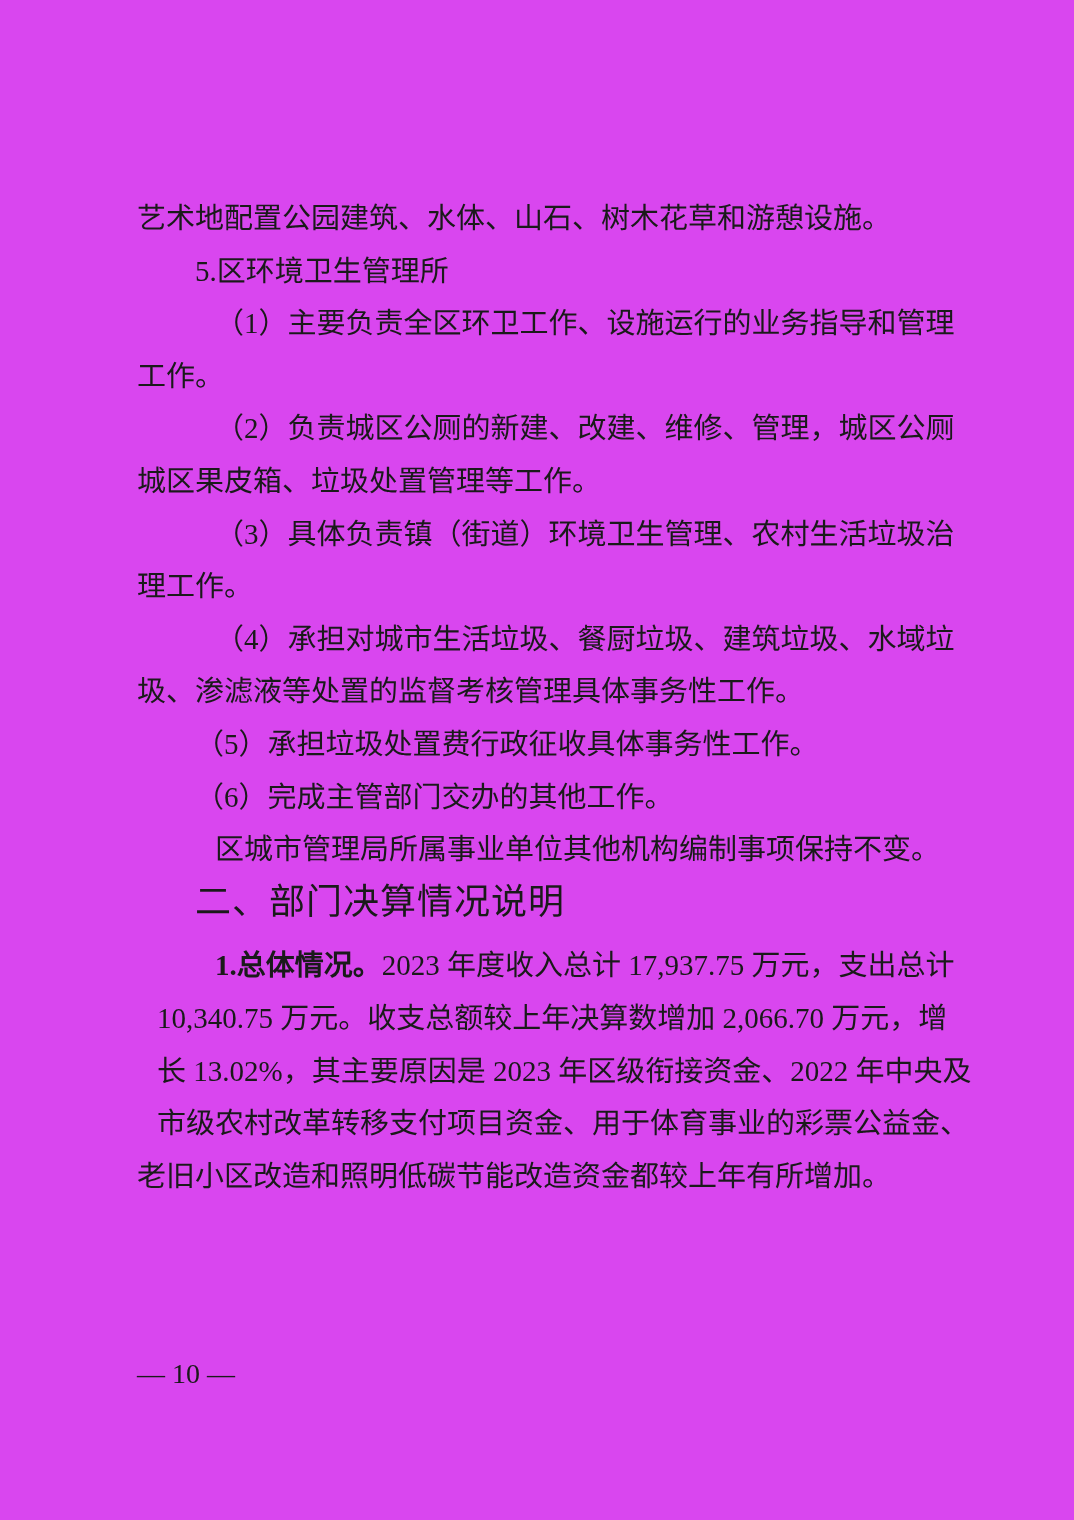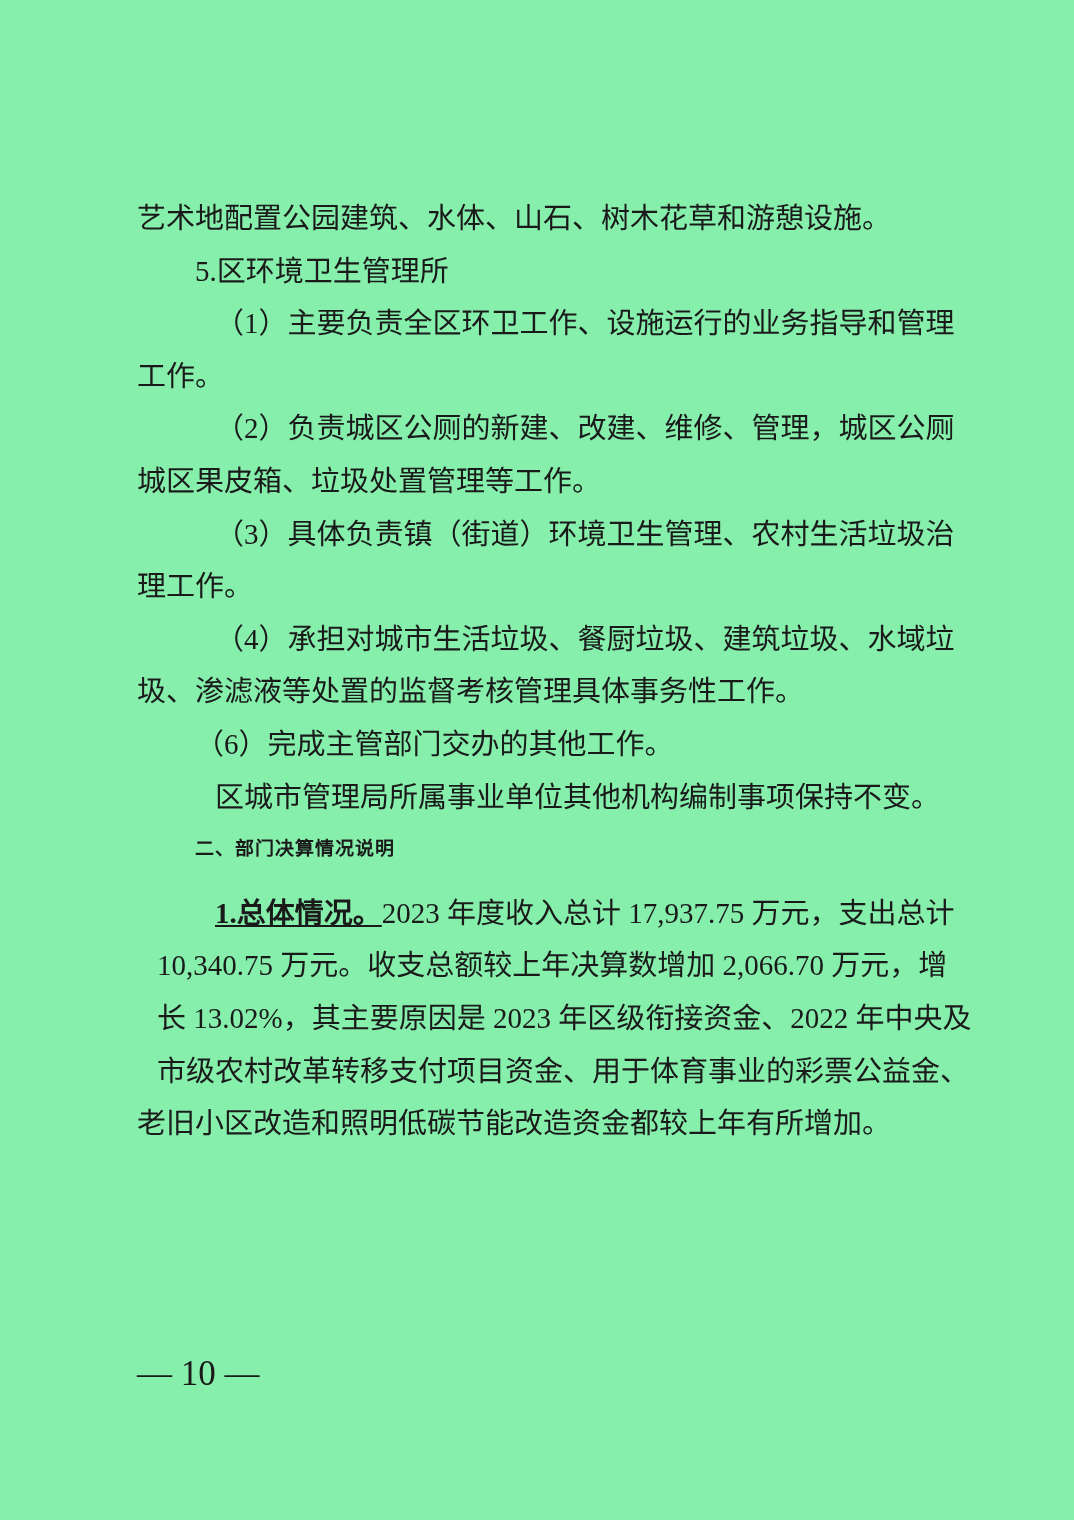--- a/index.html
+++ b/index.html
@@ -4,21 +4,21 @@
 <style>
   html, body {
     margin: 0;
     padding: 0;
     background: #ffffff;
   }
   .page {
     position: relative;
     width: 1074px;
     height: 1520px;
-    background: #86efac;
+    background: #d946ef;
     color: #1a1a1a;
     font-family: "Liberation Serif", "DejaVu Serif", serif;
     overflow: hidden;
   }
   .content {
     position: absolute;
     left: 137px;
     top: 192px;
     width: 800px;
   }
@@ -32,36 +32,35 @@
   .indent {
     text-indent: 58px;
   }
   .justify {
     text-align: justify;
     text-align-last: justify;
     margin-left: 20px;
   }
   .heading {
     font-family: "Liberation Sans", "DejaVu Sans", sans-serif;
-    font-weight: bold;
-    font-size: 19px;
+    font-weight: normal;
+    font-size: 36px;
     letter-spacing: 1px;
   }
   .gap-before {
     margin-top: 11px;
   }
   .bold {
     font-weight: bold;
-    text-decoration: underline;
   }
   .footer {
     position: absolute;
     left: 137px;
     top: 1357px;
-    font-size: 35px;
+    font-size: 28px;
     line-height: 34px;
     color: #1a1a1a;
   }
 </style>
 </head>
 <body>
 
 <div class="page">
   <div class="content">
 
@@ -75,20 +74,21 @@
 
     <div class="line indent justify">（2）负责城区公厕的新建、改建、维修、管理，城区公厕</div>
     <div class="line">城区果皮箱、垃圾处置管理等工作。</div>
 
     <div class="line indent justify">（3）具体负责镇（街道）环境卫生管理、农村生活垃圾治</div>
     <div class="line">理工作。</div>
 
     <div class="line indent justify">（4）承担对城市生活垃圾、餐厨垃圾、建筑垃圾、水域垃</div>
     <div class="line">圾、渗滤液等处置的监督考核管理具体事务性工作。</div>
 
+    <div class="line indent">（5）承担垃圾处置费行政征收具体事务性工作。</div>
 
     <div class="line indent">（6）完成主管部门交办的其他工作。</div>
 
     <div class="line indent justify">区城市管理局所属事业单位其他机构编制事项保持不变。</div>
 
     <div class="line indent heading">二、部门决算情况说明</div>
 
     <div class="line indent justify gap-before"><span class="bold">1.总体情况。</span><span>2023 年度收入总计 17,937.75 万元，支出总计</span></div>
 
     <div class="line justify">10,340.75 万元。收支总额较上年决算数增加 2,066.70 万元，增</div>

